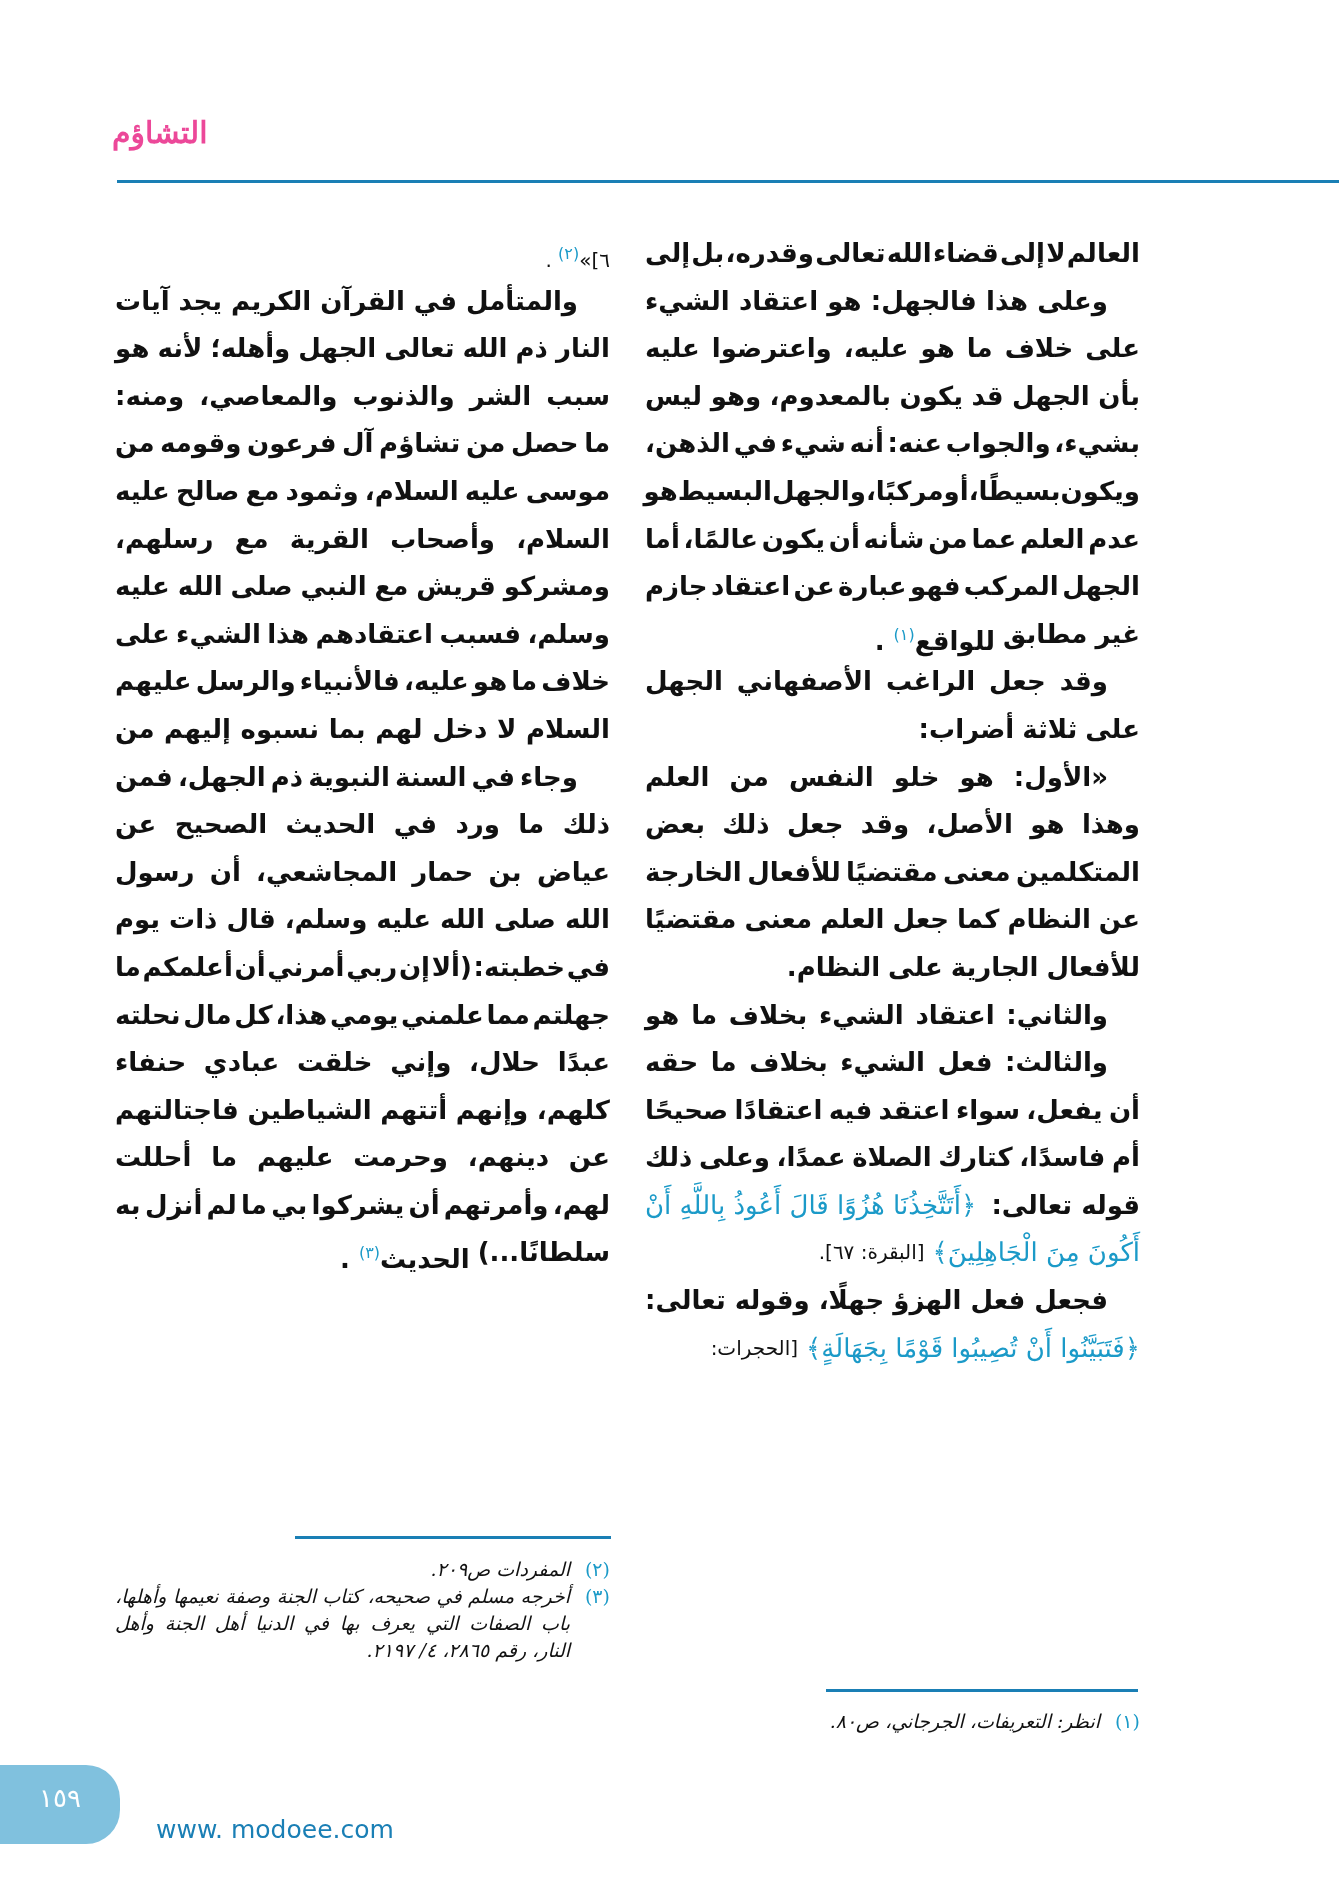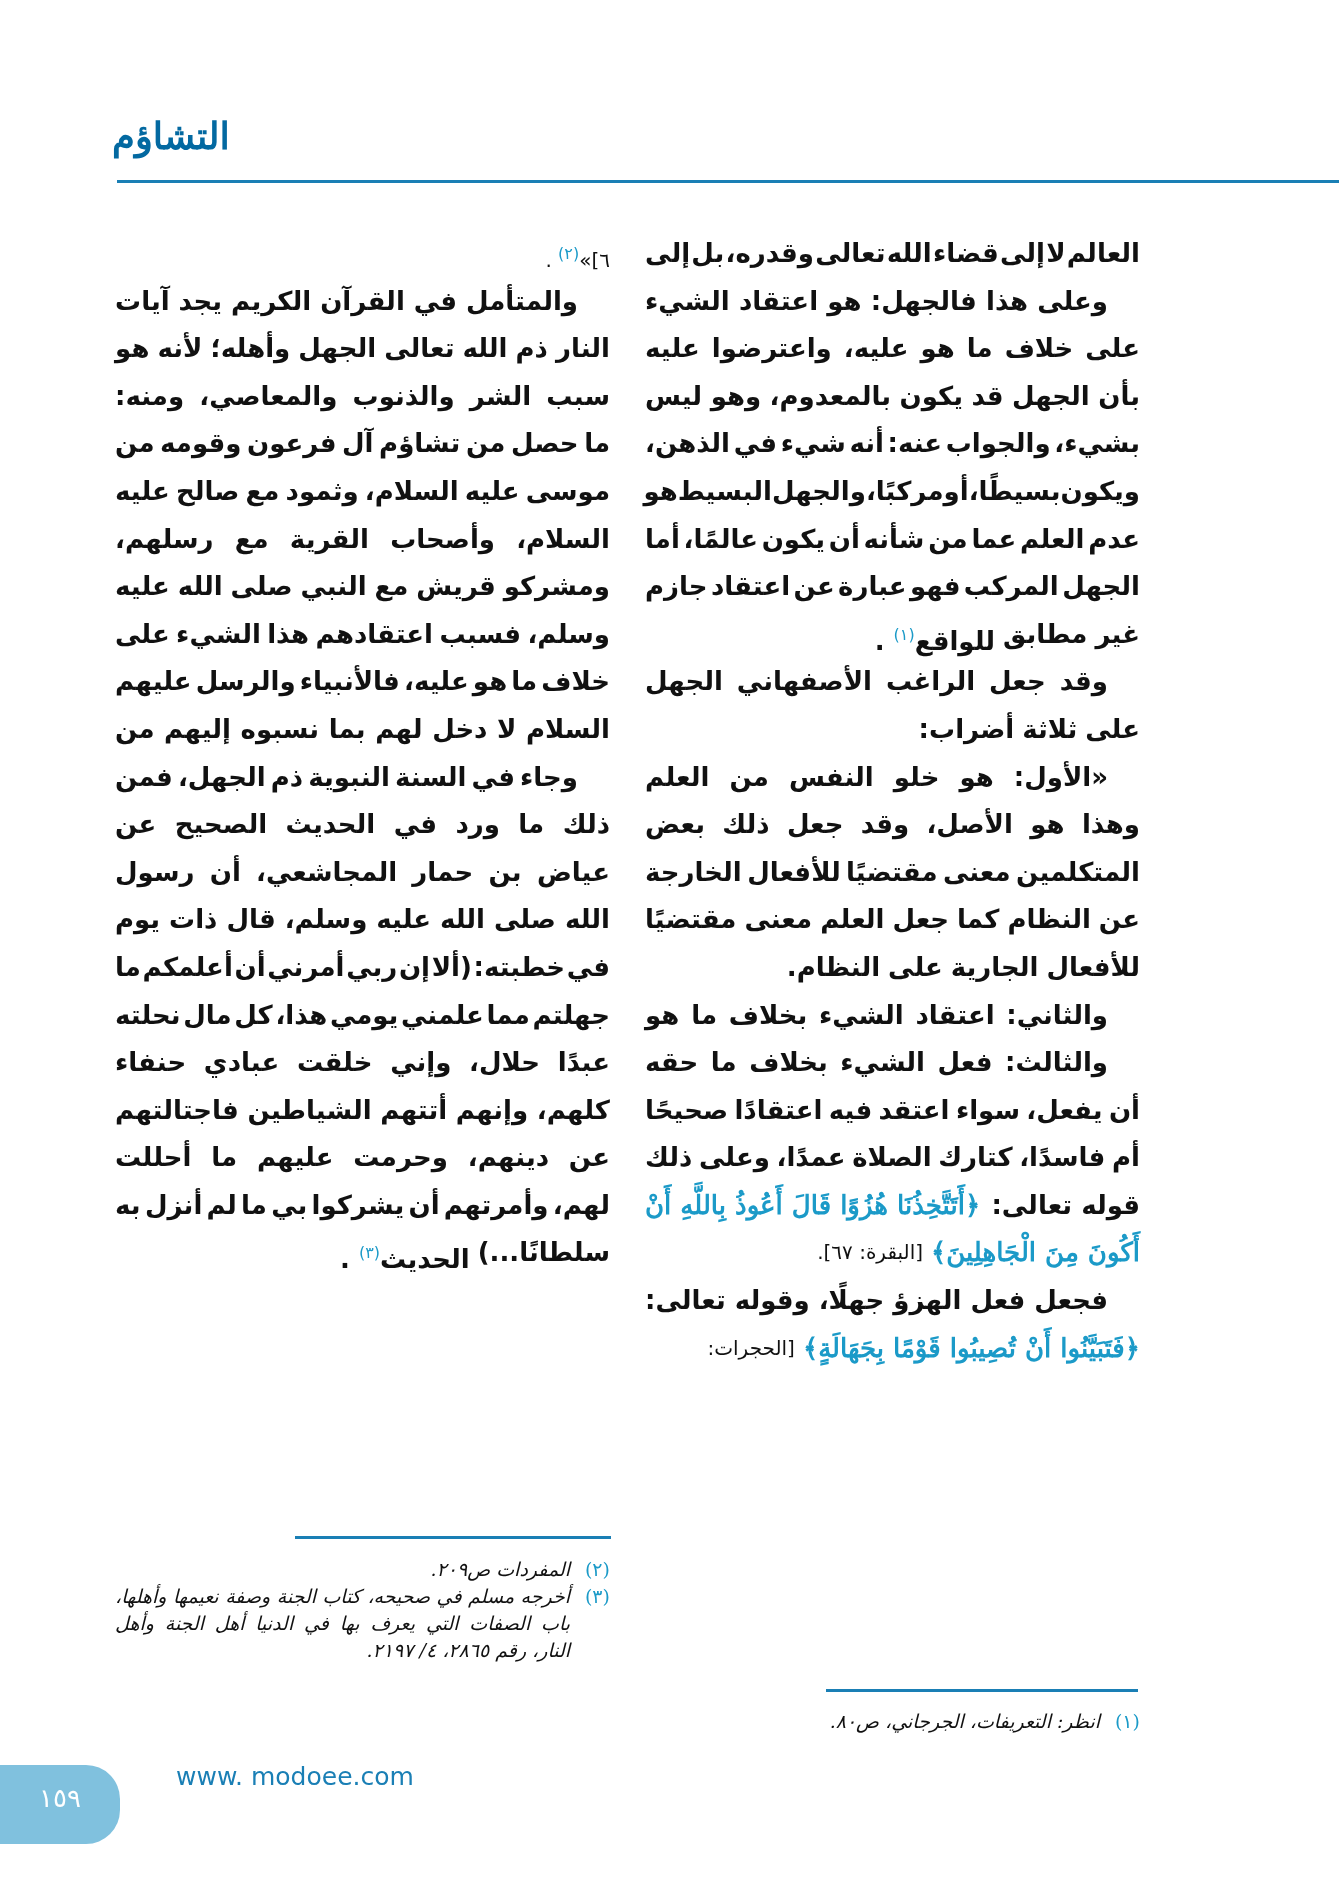--- a/index.html
+++ b/index.html
@@ -5,21 +5,21 @@
     html, body { margin: 0; padding: 0; }
     body {
       width: 1339px; height: 1890px; position: relative; overflow: hidden;
       background: #ffffff;
       font-family: "DejaVu Sans", sans-serif;
       color: #111;
     }
     .header-title {
       position: absolute; left: 112px; top: 118px;
       font-family: "DejaVu Serif", serif;
-      font-size: 37px; font-weight: bold; color: #0369a1;
+      font-size: 30px; font-weight: bold; color: #ec4899;
       direction: rtl; line-height: 1;
     }
     .header-rule {
       position: absolute; left: 117px; top: 180px; width: 1222px; height: 3px;
       background: #1a7fb5;
     }
     .col {
       position: absolute; top: 230px; width: 495px;
       direction: rtl; text-align: justify; text-align-last: right;
     }
@@ -28,21 +28,21 @@
     .line {
       height: 47.6px; line-height: 47.6px;
       font-size: 26px; font-weight: bold;
       white-space: nowrap; overflow: visible;
       display: flex; justify-content: space-between;
     }
     .line.last { justify-content: flex-start; }
     .line.indent { padding-right: 32px; }
     .line span.w { display: inline-block; }
     .line.last span.w { margin-left: 8px; }
-    .quran { color: #1b9ac8; font-family: "DejaVu Serif", serif; font-weight: bold; }
+    .quran { color: #1b9ac8; font-family: "DejaVu Serif", serif; font-weight: normal; }
     .ref { font-weight: normal; font-size: 20px; color: #111; }
     .fn-mark { color: #1b9ac8; font-size: 16px; vertical-align: super; font-weight: normal; }
     .fn-rule {
       position: absolute; height: 3px; background: #1a7fb5;
     }
     .fn-rule-right { left: 826px; top: 1689px; width: 312px; }
     .fn-rule-left  { left: 295px; top: 1536px; width: 316px; }
     .footnotes {
       position: absolute; width: 495px; direction: rtl;
       font-size: 19px; font-family: "DejaVu Serif", serif; color: #111;
@@ -52,22 +52,22 @@
     .fn { display: flex; line-height: 27px; }
     .fn .num { color: #1b9ac8; width: 40px; flex: none; }
     .fn .txt { flex: 1; text-align: justify; font-style: italic; }
     .page-pill {
       position: absolute; left: 0; top: 1765px; width: 120px; height: 79px;
       background: #80c1de; border-radius: 0 34px 34px 0;
       color: #fff; font-size: 26px; line-height: 67px; text-align: center;
       font-family: "DejaVu Sans", sans-serif;
     }
     .site-url {
-      position: absolute; left: 156px; top: 1762px;
-      font-family: "DejaVu Sans", sans-serif; font-size: 25px; color: #1a7fb5; margin-left: 20px;
+      position: absolute; left: 156px; top: 1815px;
+      font-family: "DejaVu Sans", sans-serif; font-size: 25px; color: #1a7fb5;
     }
   </style>
 </head>
 <body>
 
 <div class="header-title">التشاؤم</div>
 <div class="header-rule"></div>
 
 <div class="col col-right" id="col-right">
     <div class="line">

